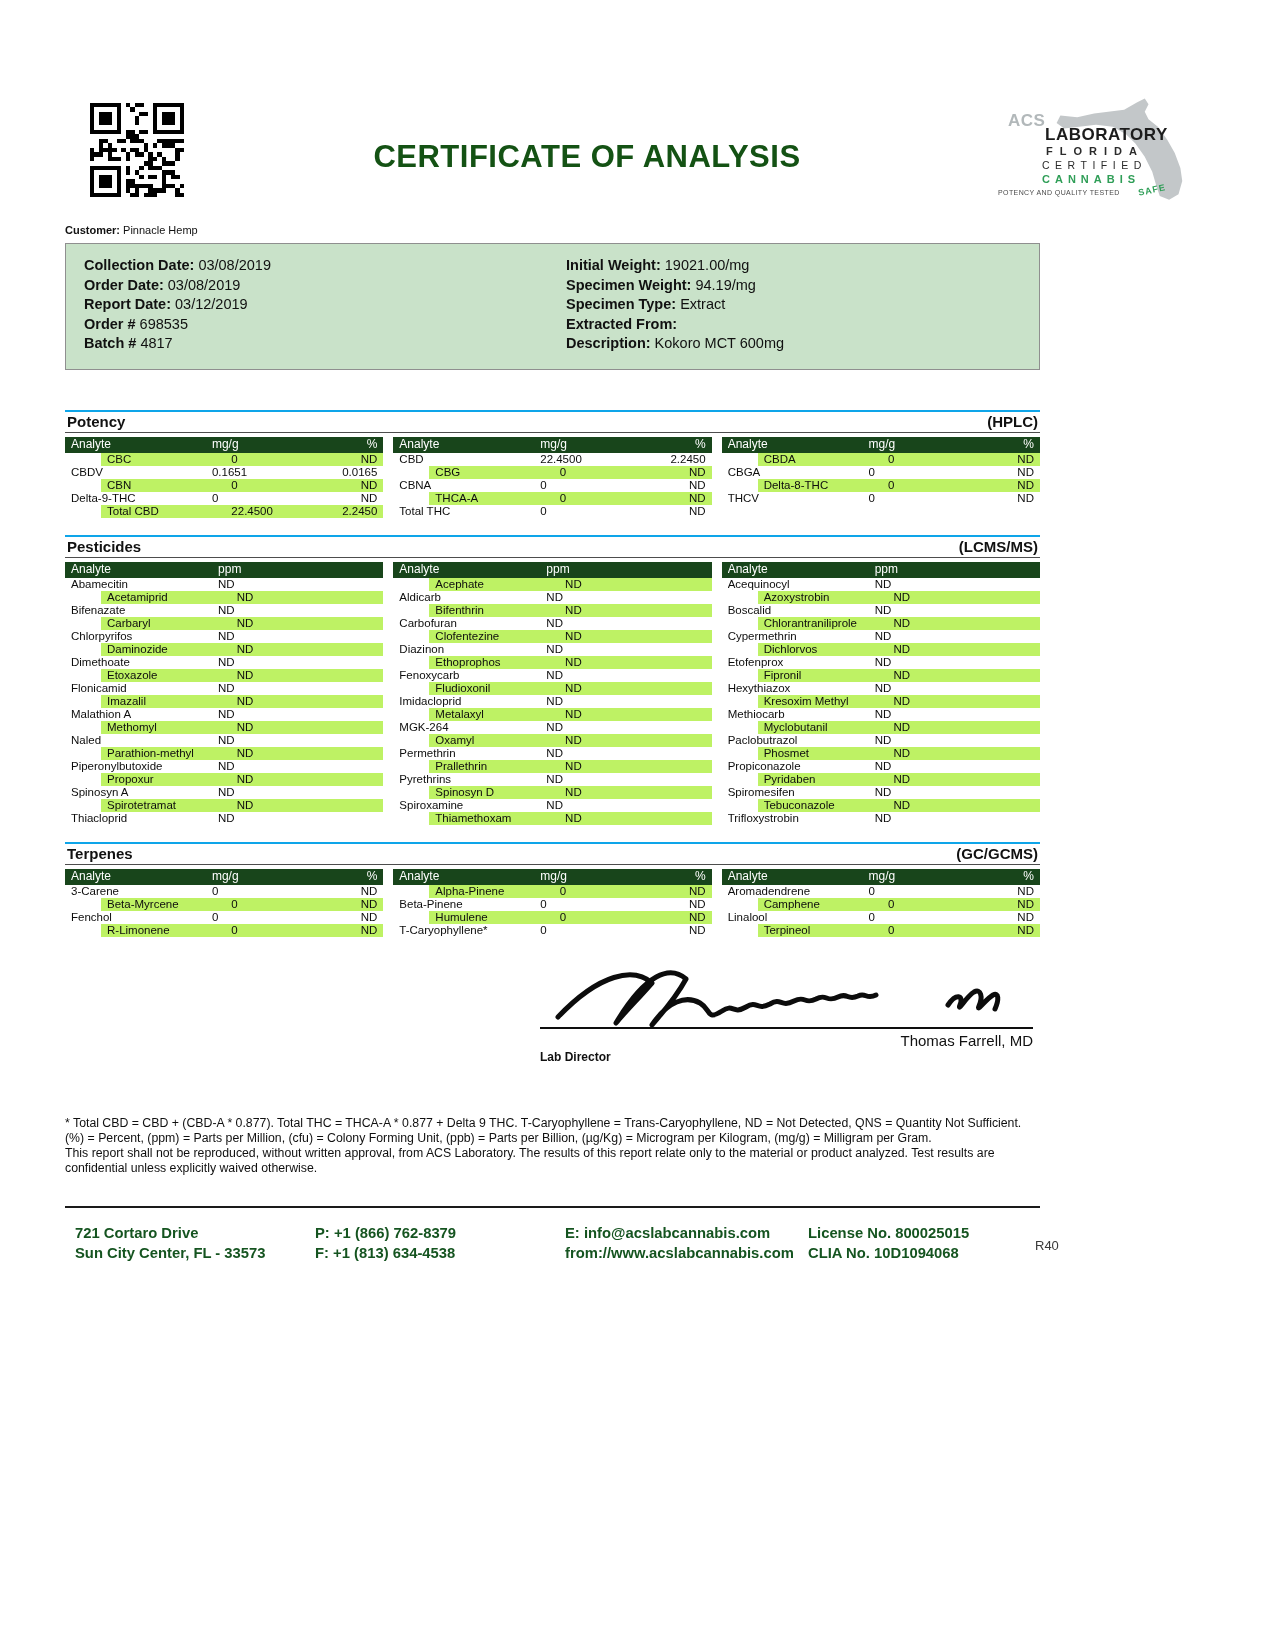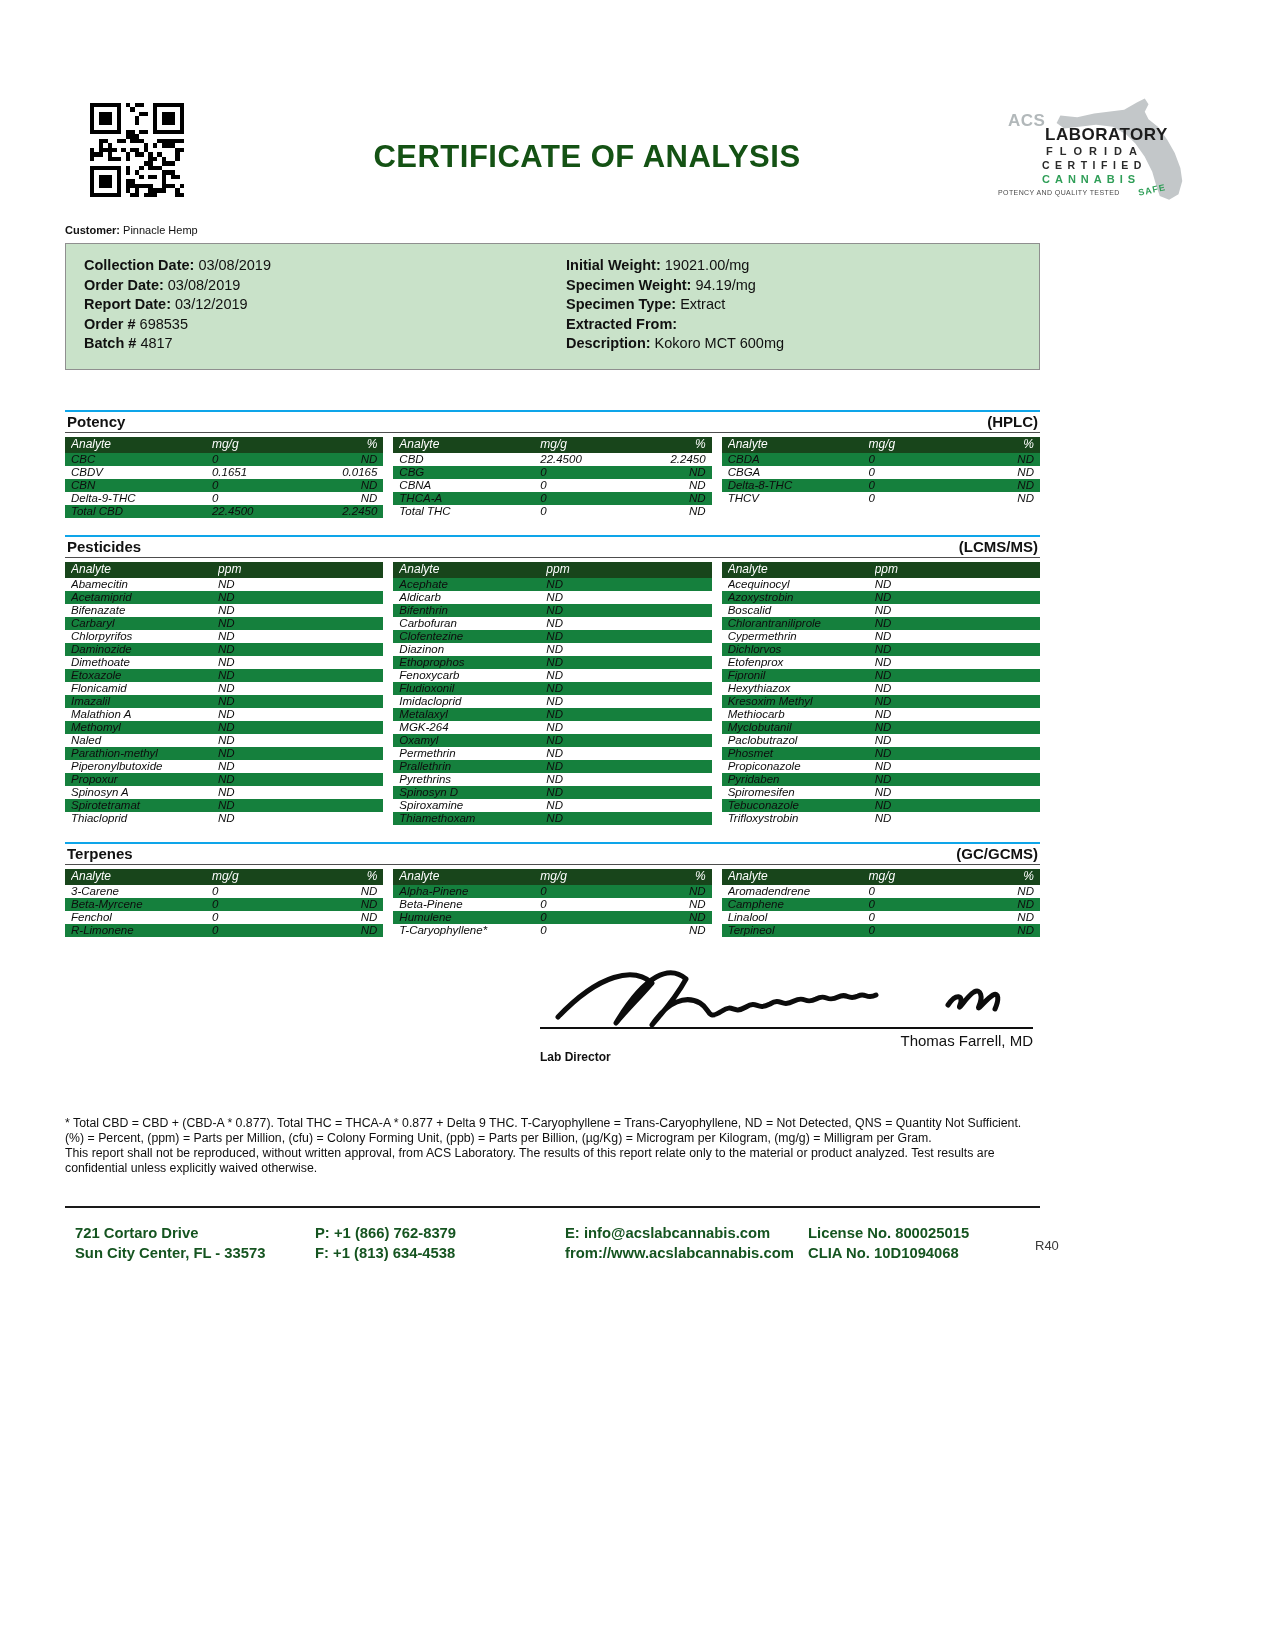--- a/index.html
+++ b/index.html
@@ -11,46 +11,46 @@
   .hdr{display:flex;align-items:center;padding:90px 70px 0 90px;}
   .qr{width:94px;height:94px;flex:0 0 auto;}
   .hdr-title{flex:1;text-align:center;margin:14px 0 0 0;font-size:31px;font-weight:bold;
     color:#145214;letter-spacing:.5px;}
   .logo{width:215px;height:118px;position:relative;flex:0 0 auto;margin-top:2px;}
   .logo svg.fl{position:absolute;right:4px;top:0;width:150px;height:118px;}
   .logo .lt{position:absolute;white-space:nowrap;}
   .lt-acs{top:19px;left:18px;font-size:17px;font-weight:bold;color:#b2b8ba;letter-spacing:.5px;}
   .lt-lab{top:33px;left:55px;font-size:17px;font-weight:bold;color:#1c1c1c;letter-spacing:.5px;}
   .lt-fl{top:53px;left:56px;font-size:11px;font-weight:bold;color:#2b2b2b;letter-spacing:7px;}
-  .lt-cert{top:67px;left:52px;font-size:10.5px;font-weight:bold;color:#2b2b2b;letter-spacing:5.5px;}
+  .lt-cert{top:67px;left:52px;font-size:10.5px;font-weight:normal;color:#2b2b2b;letter-spacing:5.5px;}
   .lt-can{top:81px;left:52px;font-size:11px;font-weight:bold;color:#2f9e57;letter-spacing:5px;}
   .lt-tag{top:97px;left:8px;font-size:7px;color:#4a4a4a;letter-spacing:.4px;}
   .lt-safe{top:93px;left:148px;font-size:9px;font-weight:bold;color:#2f9e57;transform:rotate(-12deg);letter-spacing:1px;}
   
   .customer{margin:14px 65px 7px 65px;font-size:11px;}
   .customer .b{font-weight:bold;}
   .infobox{margin:0 65px;width:975px;box-sizing:border-box;background:#c9e2c9;
     border:1px solid #8f8f8f;padding:12px 0 15px 18px;display:flex;}
   .ib-col{line-height:19.5px;font-size:14.5px;}
   .ib-left{width:482px;flex:0 0 auto;}
   .ib-row .b{font-weight:bold;}
   .ib-row .v{margin-left:4px;}
   
   #sections{margin:40px 65px 0 65px;width:975px;}
   .section{margin-top:17px;}
   .section:first-child{margin-top:0;}
   .sec-bar{border-top:2px solid #0ea5e9;border-bottom:1px solid #4d4d4d;
     display:flex;justify-content:space-between;align-items:baseline;
     font-weight:bold;font-size:15px;padding:1px 2px 2px 2px;}
-  .tables-row{display:flex;gap:10px;margin-top:4px;font-style:italic;}
+  .tables-row{display:flex;gap:10px;margin-top:4px;}
   .subtable{flex:1;min-width:0;}
   .thead{background:#18451b;color:#fff;display:flex;font-size:12px;
     padding:1px 6px 2px 6px;line-height:13px;}
   .trow{display:flex;font-size:11.5px;line-height:13px;padding:0 6px;color:#0d0d0d;}
-  .trow.shaded{background:#15803d;}
+  .trow.shaded{background:#bef264;margin-left:36px;}
   .c0{flex:0 0 46%;overflow:hidden;white-space:nowrap;}
   .c1{flex:1;text-align:left;overflow:hidden;white-space:nowrap;}
   .c2{flex:0 0 17%;text-align:right;white-space:nowrap;}
   .two .c0{flex:0 0 48%;}
   
   .sigblock{margin:22px 65px 0 540px;width:493px;}
   .sig-svg{display:block;margin:0 0 0 10px;}
   .sig-line{border-top:2px solid #0e0e0e;margin-top:-6px;}
   .sig-name{font-size:15px;margin-top:3px;text-align:right;}
   .sig-title{font-size:12px;font-weight:bold;margin-top:1px;}

